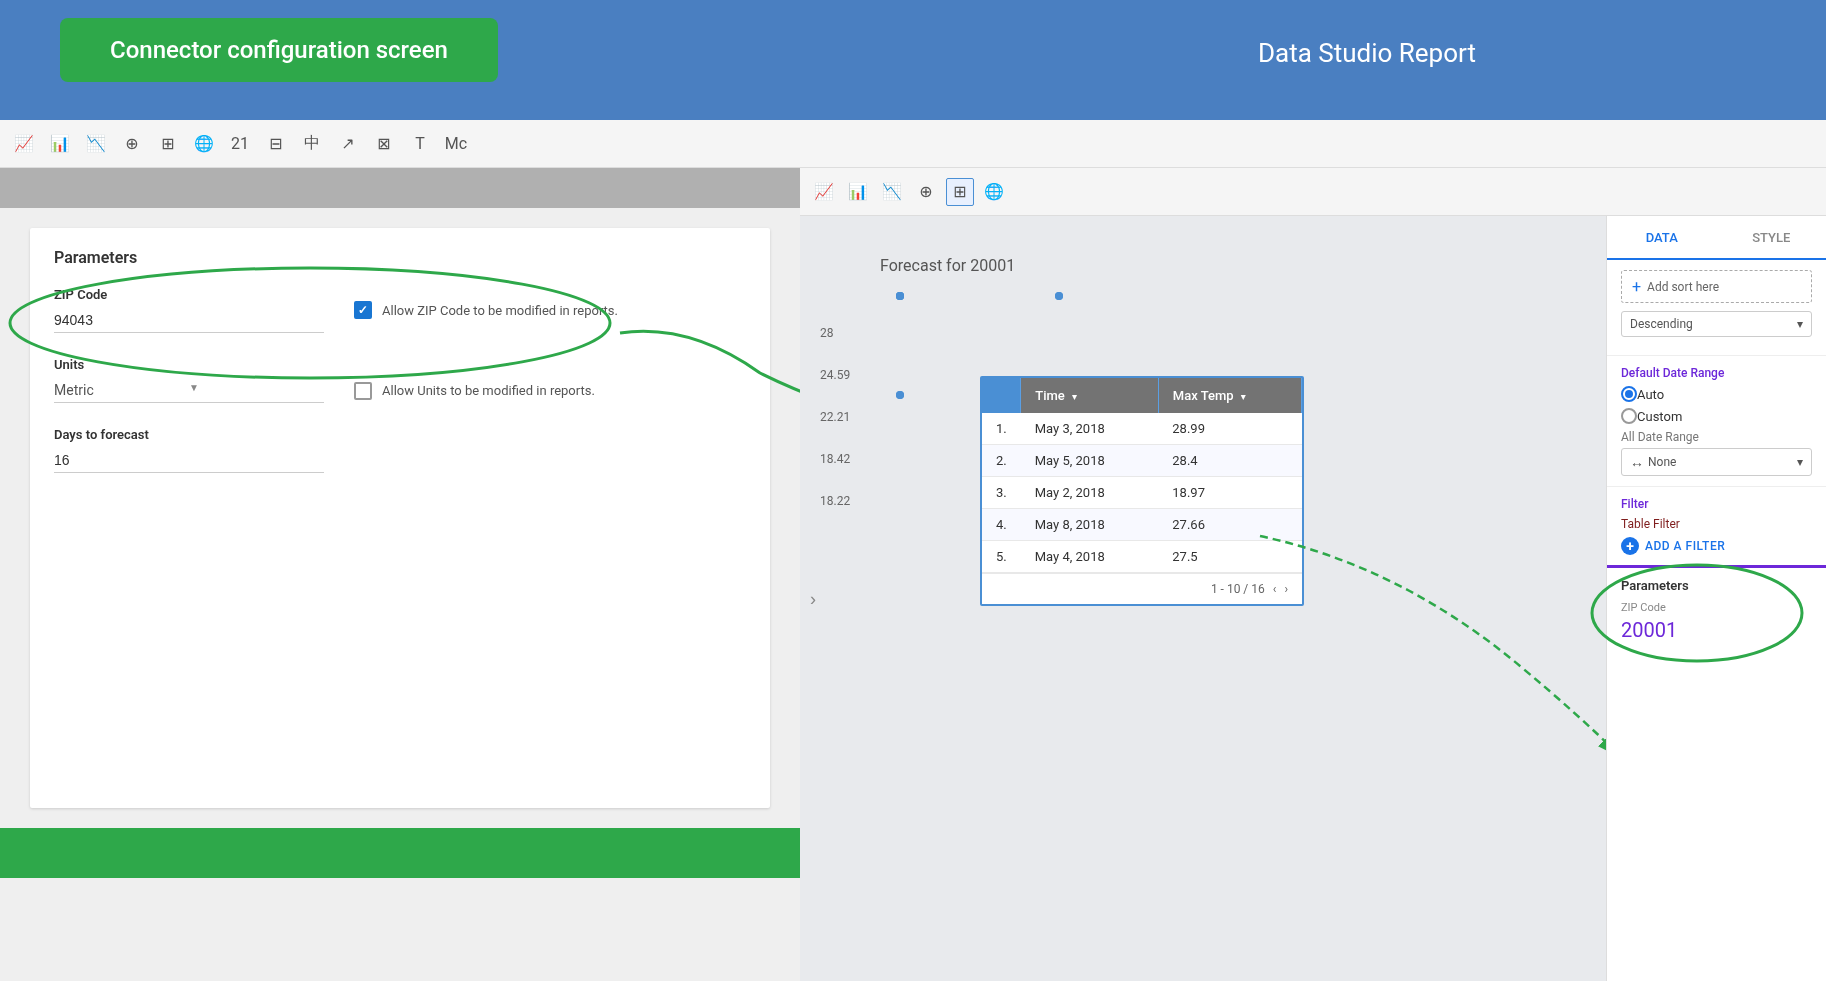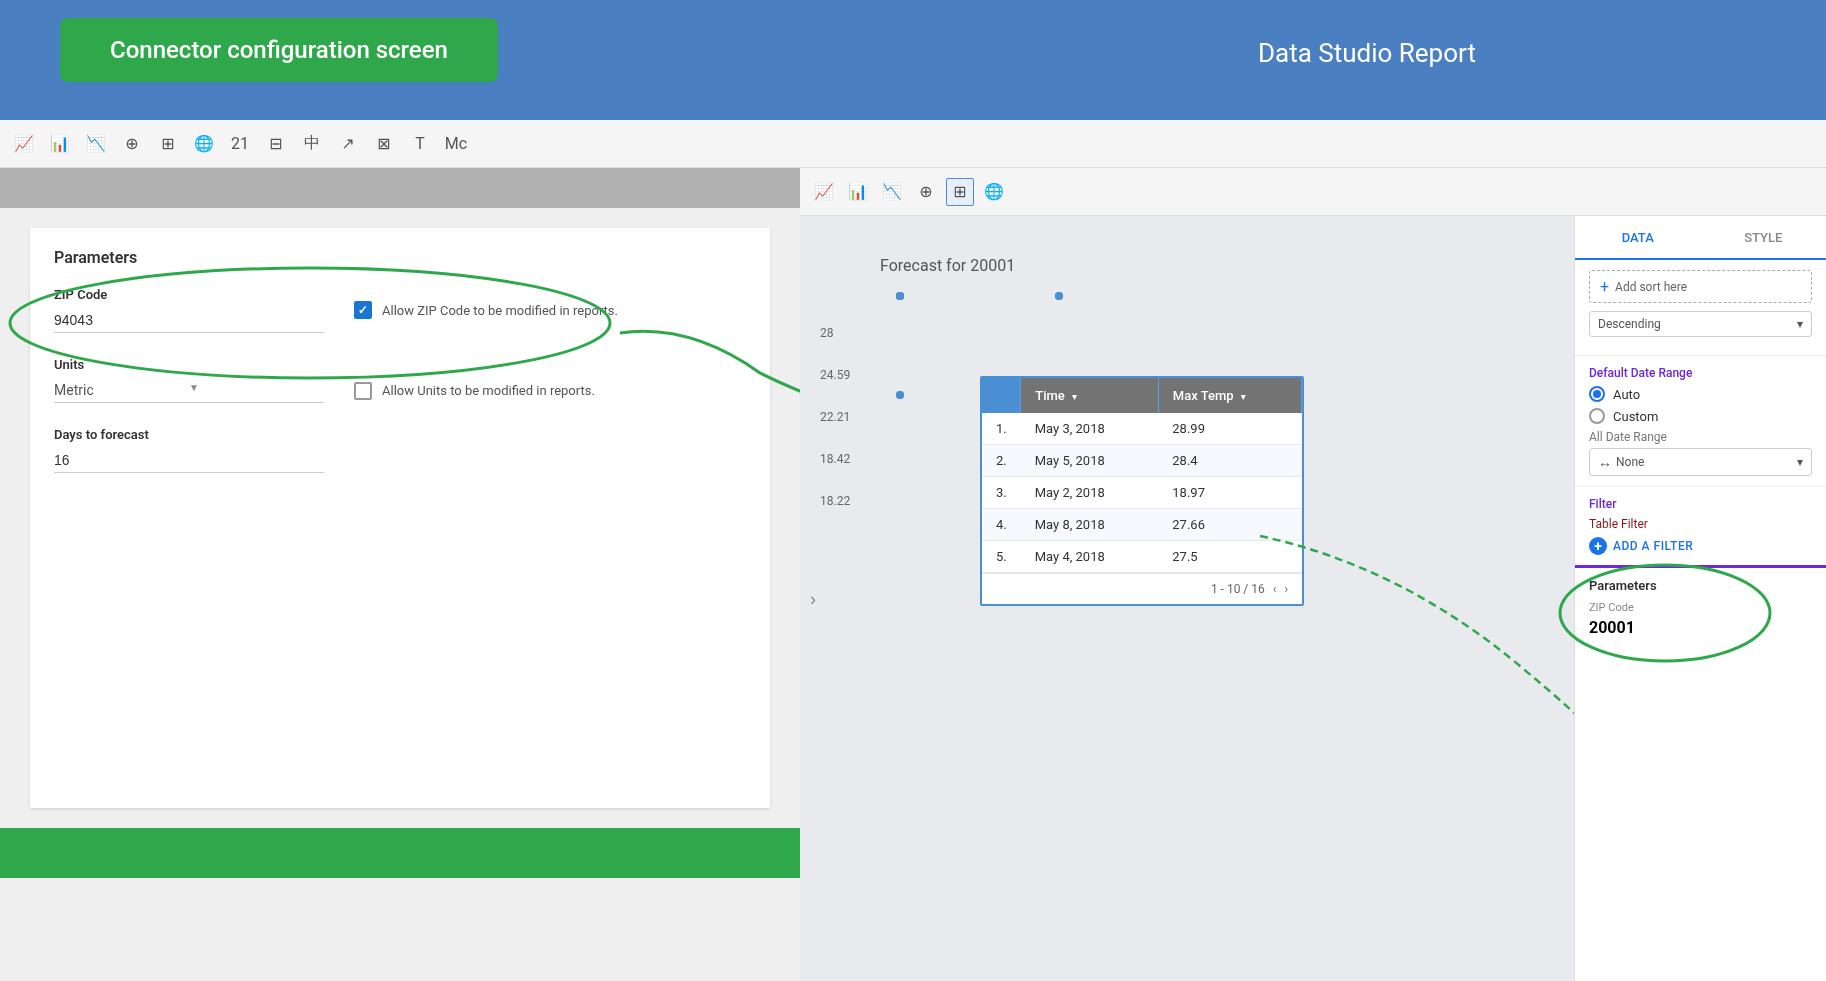--- a/index.html
+++ b/index.html
@@ -279,21 +279,21 @@
     
     .selection-handle {
       width: 8px; height: 8px;
       background: #4a8fd4;
       border-radius: 50%;
       position: absolute;
     }
 
     
     .props-panel {
-      width: 252px;
+      width: 220px;
       background: white;
       border-left: 1px solid #ddd;
       display: flex;
       flex-direction: column;
       font-size: 13px;
     }
 
     .props-tabs {
       display: flex;
       border-bottom: 2px solid #1a73e8;
@@ -353,21 +353,20 @@
       font-size: 12px;
       color: #6d28d9;
       margin-bottom: 6px;
       font-weight: 500;
     }
 
     .radio-group { display: flex; flex-direction: column; gap: 6px; }
     .radio-row {
       display: flex;
       align-items: center;
-      gap: 8px;
       font-size: 13px;
       color: #333;
       text-align: right;
     }
     .radio-filled {
       width: 16px; height: 16px;
       border-radius: 50%;
       border: 2px solid #1a73e8;
       background: white;
       display: flex;
@@ -441,23 +440,23 @@
       position: relative;
     }
 
     .params-zip-label {
       font-size: 11px;
       color: #888;
       margin-bottom: 4px;
     }
 
     .params-zip-value {
-      font-size: 16px;
-      color: #000000;
-      font-weight: 700;
+      font-size: 20px;
+      color: #6d28d9;
+      font-weight: 400;
     }
 
     
     .dashed-arrow-svg {
       position: absolute;
       pointer-events: none;
       z-index: 10;
     }
 
     

